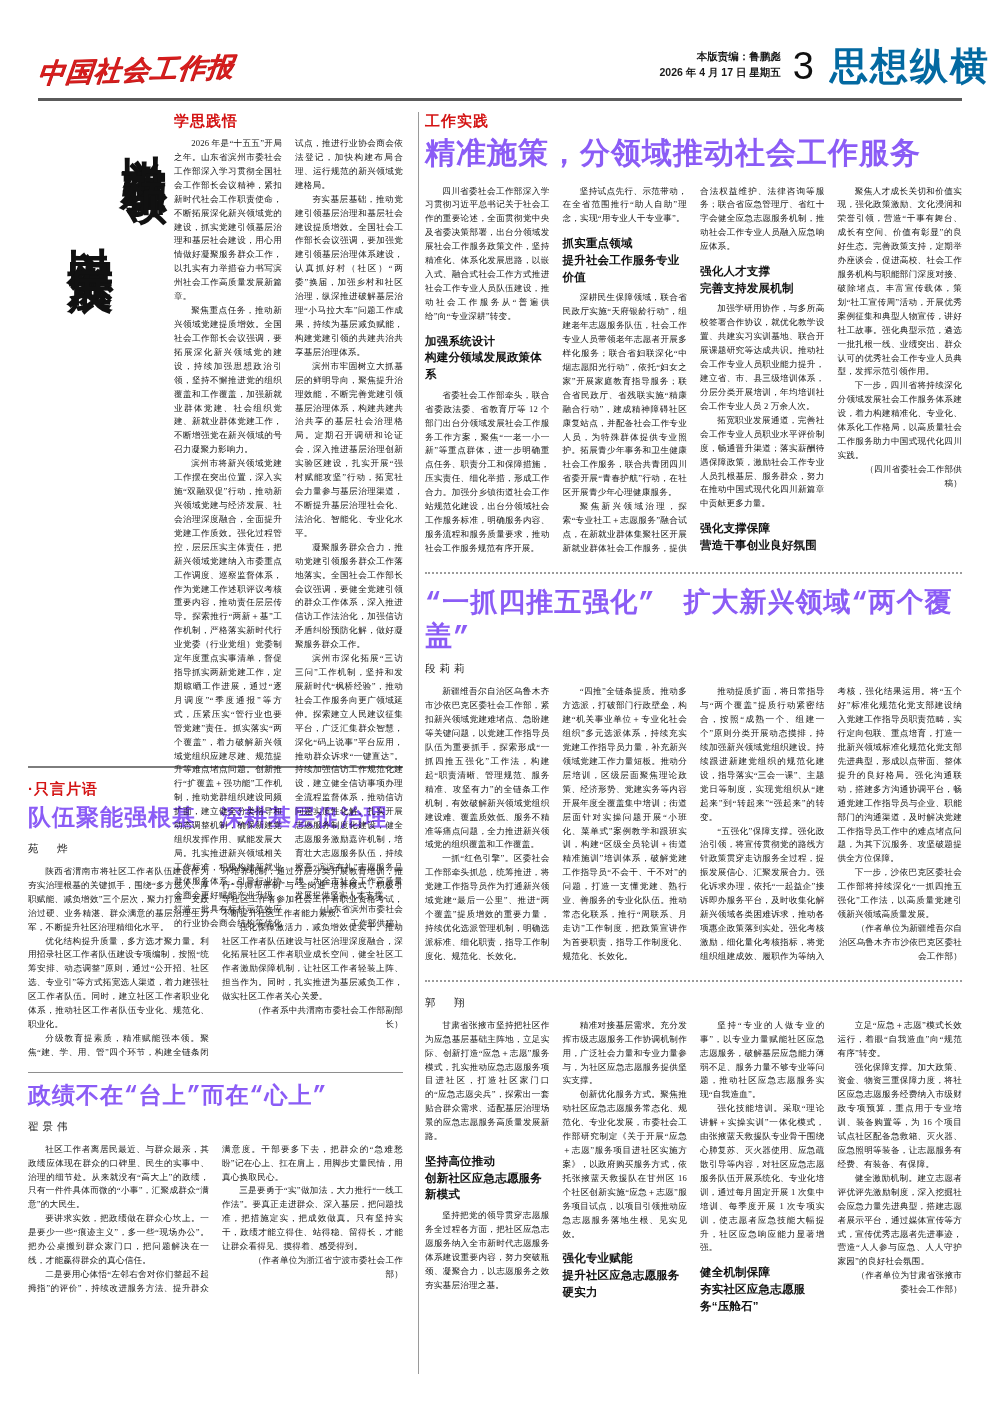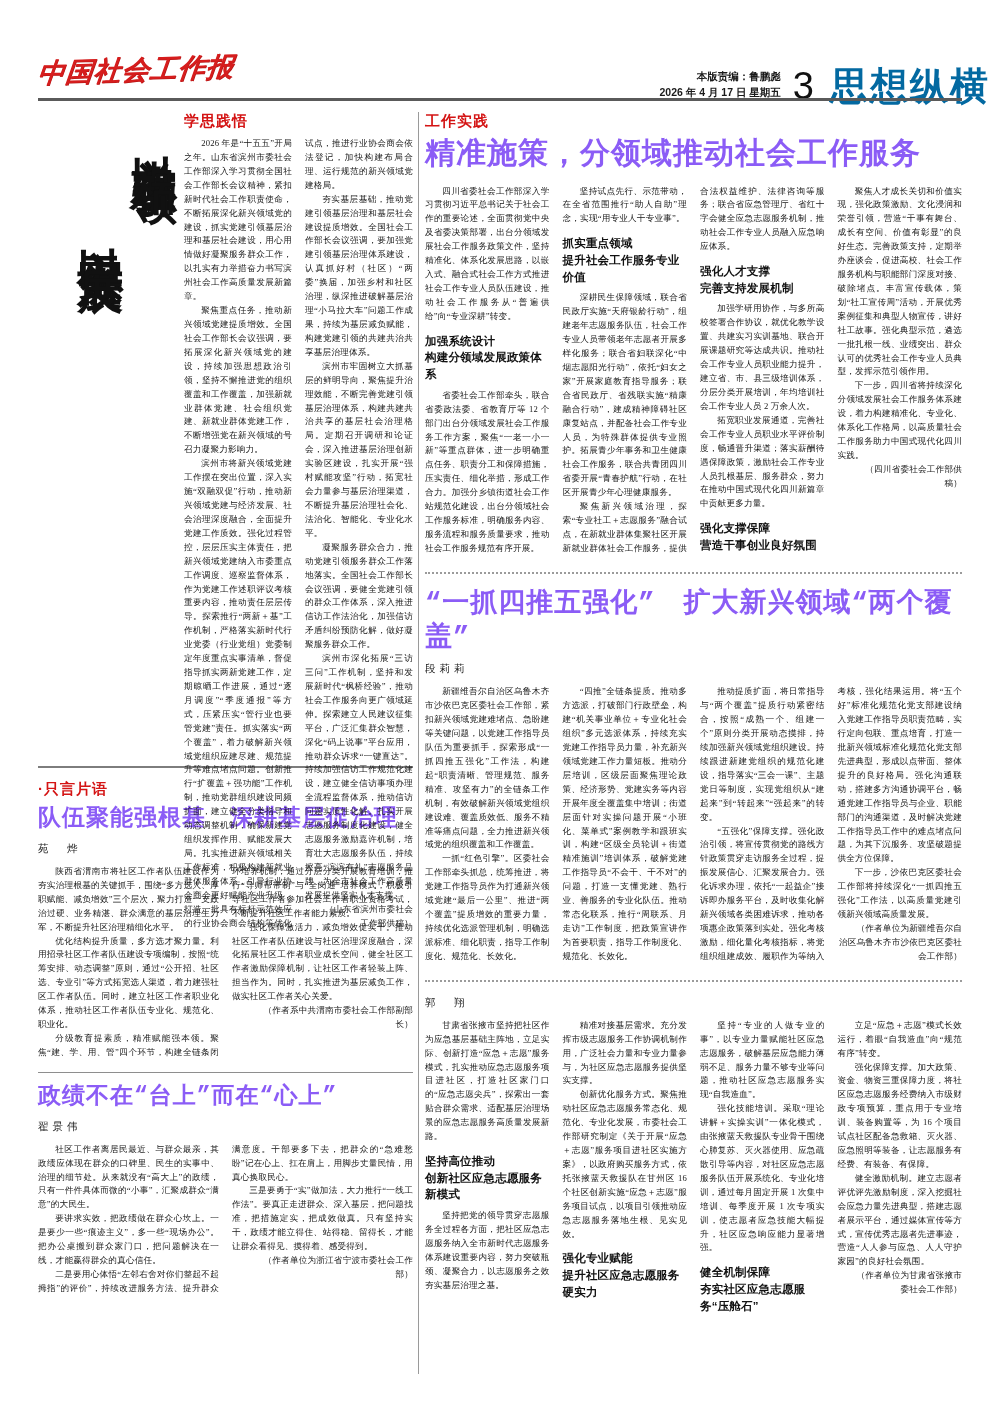--- a/index.html
+++ b/index.html
@@ -22,21 +22,21 @@
     font-family:"Liberation Serif",serif;
     font-size:27px;font-weight:700;letter-spacing:1px;
     color:#d61d1d;
     font-style:italic;
     transform:skewX(-8deg) rotate(-2deg);
     white-space:nowrap;
     text-shadow:0.5px 0.5px 0 #b01414;
   }
   .hdr-right{
     position:absolute;right:10px;top:48px;
-    display:flex;align-items:flex-end;gap:10px;margin-top:20px;
+    display:flex;align-items:flex-end;gap:10px;
   }
   .hdr-meta{
     text-align:right;line-height:1.55;
     font-family:"Liberation Sans","DejaVu Sans",sans-serif;
     font-size:10.5px;color:#1a1a1a;font-weight:600;
     padding-bottom:4px;
   }
   .hdr-meta div{white-space:nowrap;}
   .hdr-pageno{
     font-family:"Liberation Sans",sans-serif;
@@ -47,21 +47,21 @@
     font-family:"Liberation Sans",sans-serif;
     font-size:38px;font-weight:700;line-height:0.95;color:#0369a1;
     letter-spacing:2px;white-space:nowrap;
   }
   .rule-thick{
     position:absolute;left:38px;top:98px;width:924px;height:3px;
     background:#5a5a5a;
   }
 
   
-  .col-left{position:absolute;left:38px;top:112px;width:375px;height:1270px;}
+  .col-left{position:absolute;left:28px;top:112px;width:375px;height:1270px;}
   .col-right{position:absolute;left:425px;top:112px;width:537px;height:1270px;}
   .vrule{
     position:absolute;left:418px;top:112px;width:1px;height:1262px;
     background:#9a9a9a;
   }
 
   
   .sec-label{
     font-family:"Liberation Sans","DejaVu Sans",sans-serif;
     font-size:15px;font-weight:700;color:#d41414;letter-spacing:1px;

